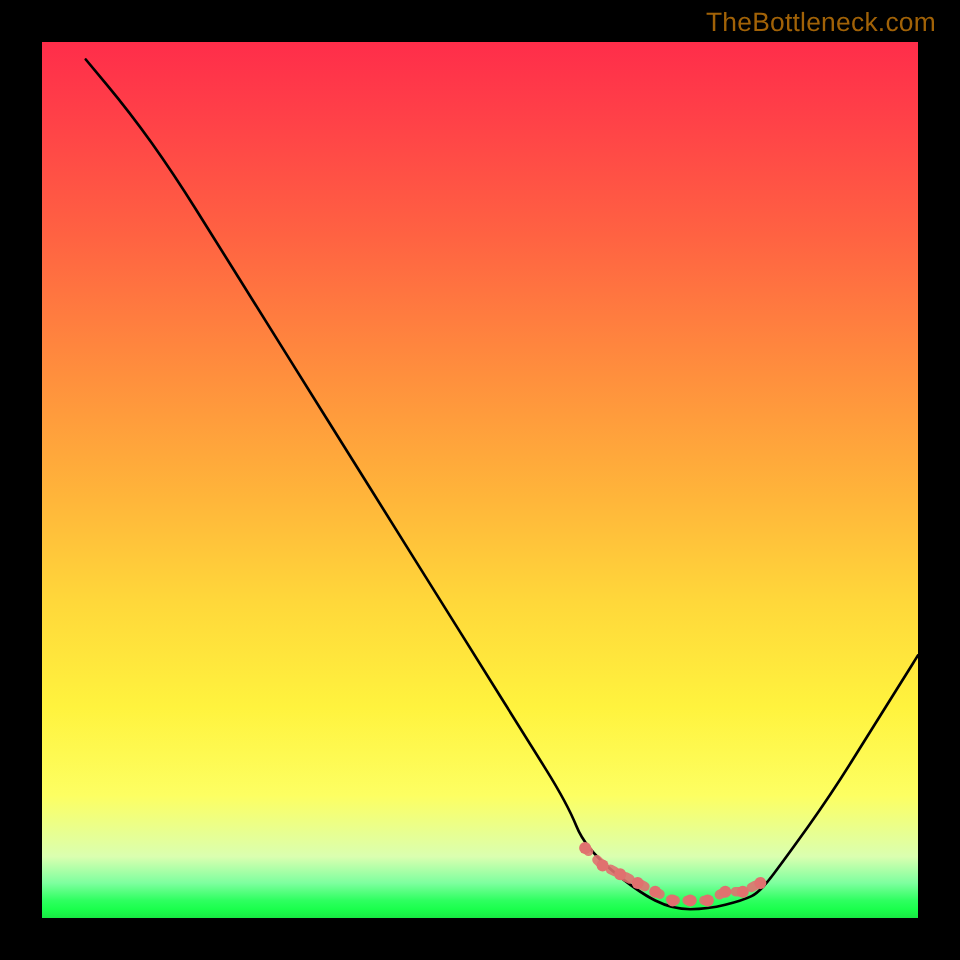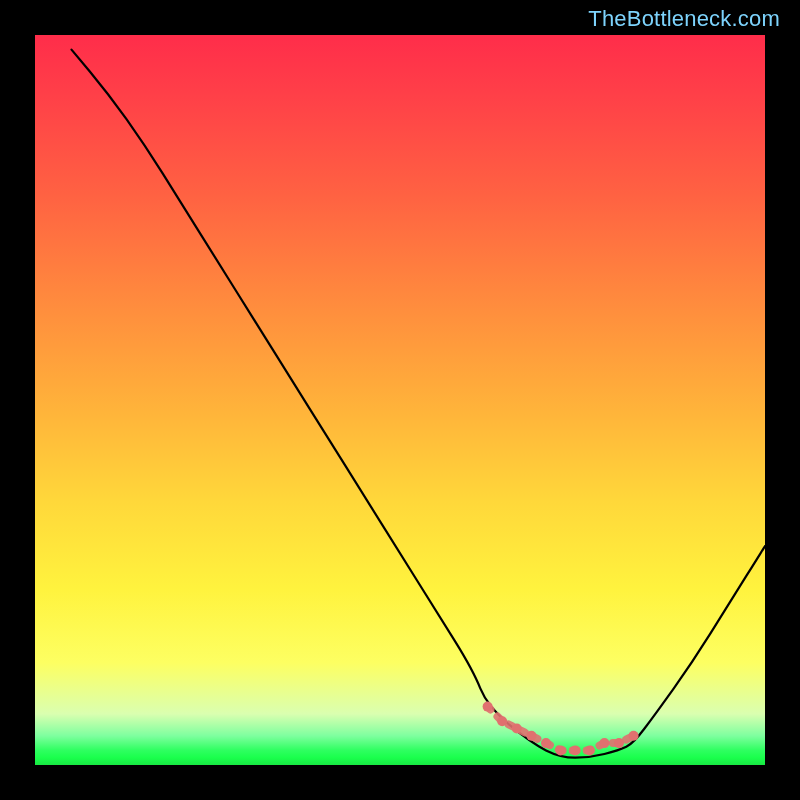--- a/index.html
+++ b/index.html
@@ -13,21 +13,21 @@
   .frame {
     position: relative;
     width: 800px;
     height: 800px;
     background: #000;
   }
   .watermark {
     position: absolute;
     top: 6px;
     right: 20px;
-    color: #7dd3fc;
+    color: #a16207;
     font-size: 22px;
     font-weight: 400;
     letter-spacing: 0.2px;
     z-index: 3;
   }
   .plot-area {
     position: absolute;
     left: 35px;
     top: 35px;
     width: 730px;

